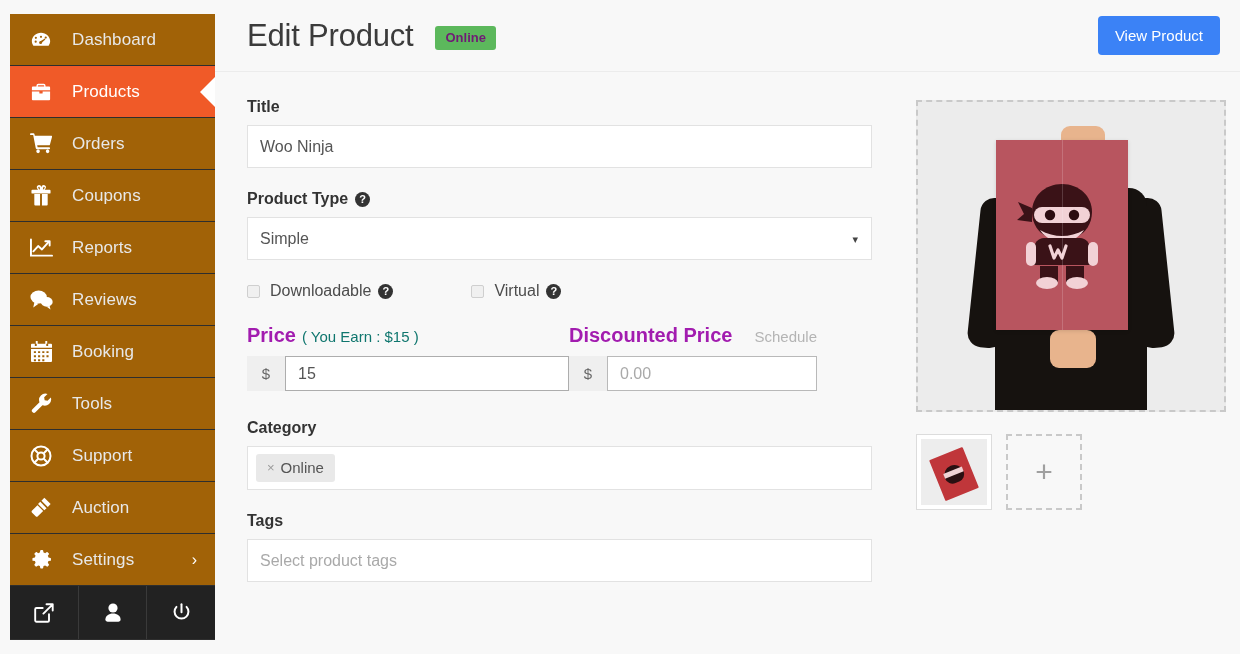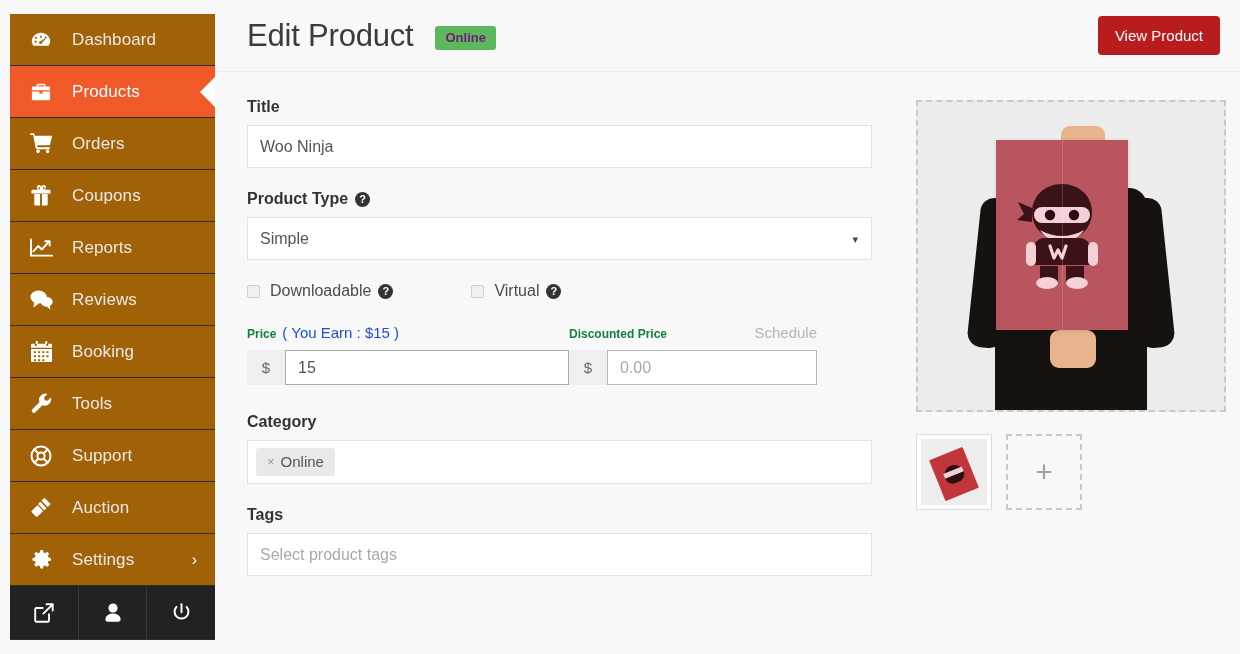--- a/index.html
+++ b/index.html
@@ -111,21 +111,21 @@
     background: #5cb85c;
     color: #701a75;
     font-size: 13px;
     font-weight: bold;
     padding: 5px 10px 6px;
     border-radius: 3px;
     line-height: 1;
   }
   .btn-view {
     margin-left: auto;
-    background: #b91c1c;
+    background: #3b82f6;
     color: #ffffff;
     border: none;
     border-radius: 4px;
     font-size: 15px;
     padding: 11px 17px;
     cursor: pointer;
     font-family: "Liberation Sans", sans-serif;
   }
 
   .body-wrap {
@@ -207,24 +207,24 @@
 
   .price-row { display: flex; margin-bottom: 28px; }
   .price-col-a { width: 322px; flex: 0 0 322px; }
   .price-col-b { width: 248px; flex: 0 0 248px; margin-left: 0; }
   .price-head {
     display: flex;
     align-items: baseline;
     margin-bottom: 9px;
   }
   .price-head .strong {
-    font-size: 12px; font-weight: bold; color: #15803d;
+    font-size: 20px; font-weight: bold; color: #a21caf;
   }
   .price-head .earn {
-    font-size: 15px; color: #1d4ed8; margin-left: 6px;
+    font-size: 15px; color: #0f766e; margin-left: 6px;
   }
   .schedule-link {
     margin-left: auto;
     font-size: 15px;
     color: #b4b4b4;
     cursor: pointer;
   }
   .input-group { display: flex; }
   .addon {
     width: 38px; flex: 0 0 38px;

